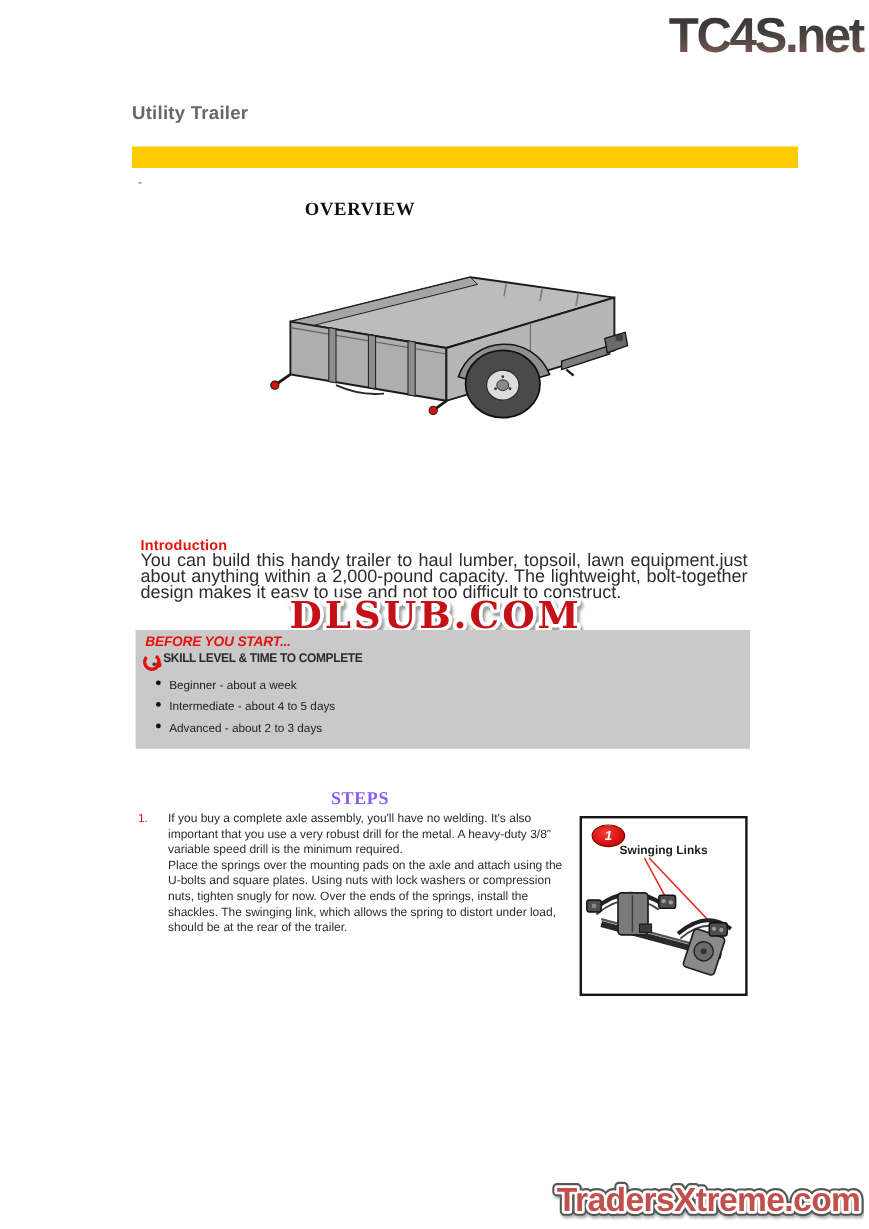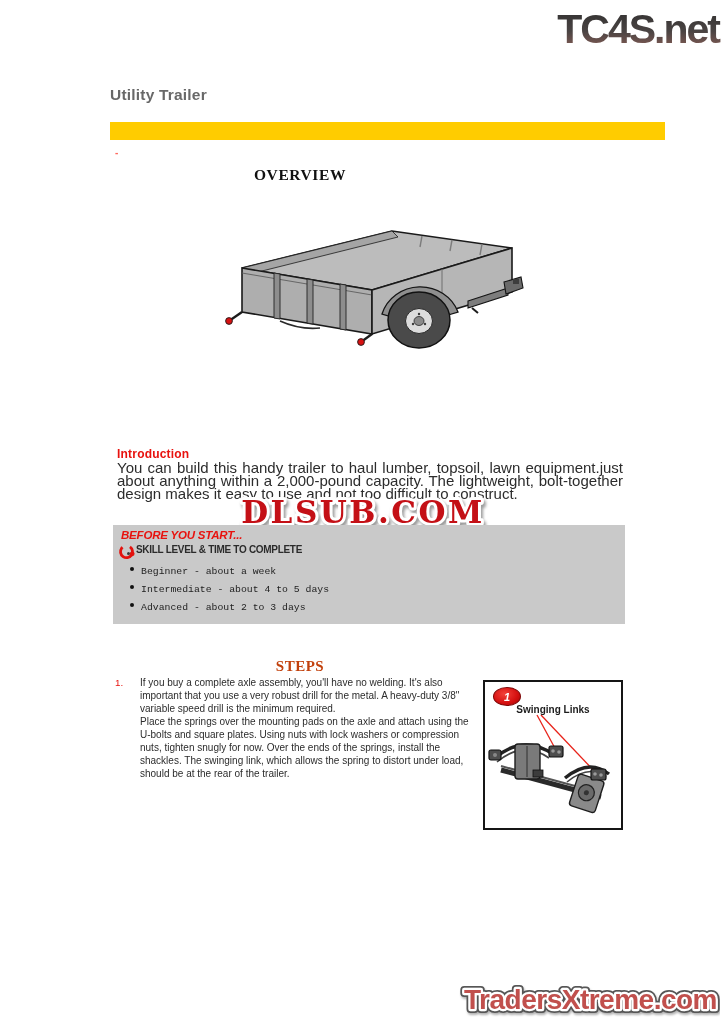--- a/index.html
+++ b/index.html
@@ -25,28 +25,28 @@
   .intro-body{left:117px;top:461px;width:506px;font-size:15px;line-height:13px;color:#2c2c2c;text-align:justify;}
 
   
   .dlsub{left:195px;top:486px;}
 
   
   .bys-panel{left:113px;top:525px;width:512px;height:99px;background:#c9c9c9;}
   .bys-heading{left:8px;top:4px;font-size:11.5px;font-weight:bold;font-style:italic;color:#E8120E;letter-spacing:-.2px;}
   .skill-row{left:5px;top:18px;display:flex;align-items:flex-start;gap:1px;}
   .skill-label{font-size:10.5px;font-weight:bold;color:#2b2b2b;letter-spacing:-.3px;transform:scaleX(.95);transform-origin:left;}
-  .bys-list{left:16px;top:36px;margin:0;padding:0;list-style:none;font-family:Liberation Mono, monospace;}
+  .bys-list{left:16px;top:36px;margin:0;padding:0;list-style:none;}
   .bys-list li{position:relative;padding-left:12px;margin-top:5px;height:13px;
     font-size:9.8px;color:#222;}
   .bys-list li::before{content:"";position:absolute;left:1px;top:1px;width:4px;height:4px;border-radius:50%;background:#111;}
 
   
   .steps-heading{left:180px;top:658px;width:240px;text-align:center;
-    font-family:"Liberation Serif", serif;font-weight:bold;font-size:15px;color:#c2410c;letter-spacing:.5px;}
+    font-family:"Liberation Serif", serif;font-weight:bold;font-size:15px;color:#8b5cf6;letter-spacing:.5px;}
   .step-number{left:115px;top:677px;font-size:9.8px;color:#E8120E;}
   .step-text{left:140px;top:676px;width:334px;font-size:10px;line-height:13px;color:#2c2c2c;white-space:pre-line;}
 
   
   .figure-box{left:483px;top:680px;width:136px;height:146px;background:#fff;border:2px solid #151515;}
   .figure-badge{position:absolute;left:8px;top:5px;width:26px;height:17px;border-radius:50%;
     background:radial-gradient(ellipse at 40% 35%, #f2413a 0%, #d40f0f 60%, #9d0505 100%);
     border:1px solid #7e0404;color:#fff;font-weight:bold;font-style:italic;font-size:11px;
     display:flex;align-items:center;justify-content:center;}
   .figure-caption{position:absolute;left:22px;top:22px;width:92px;text-align:center;

